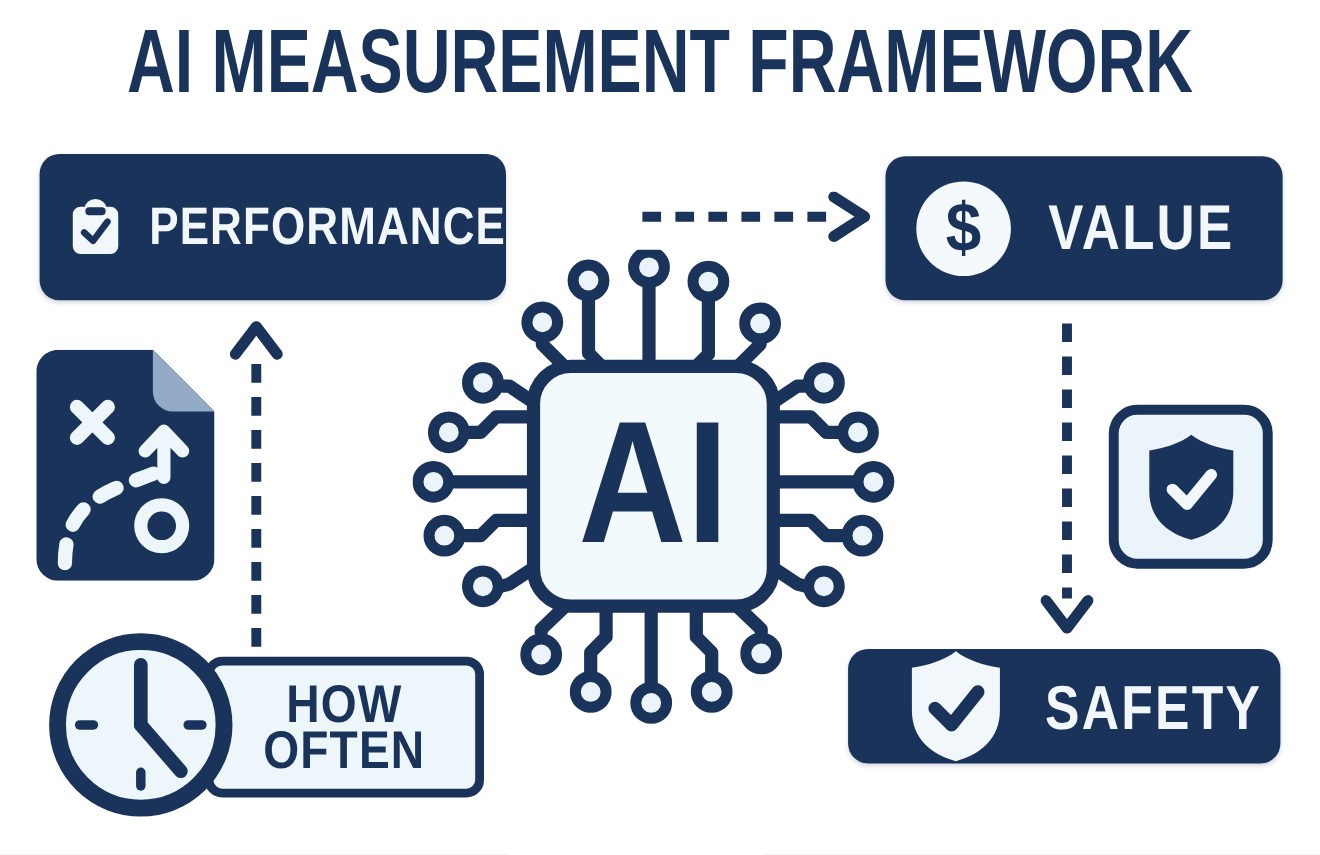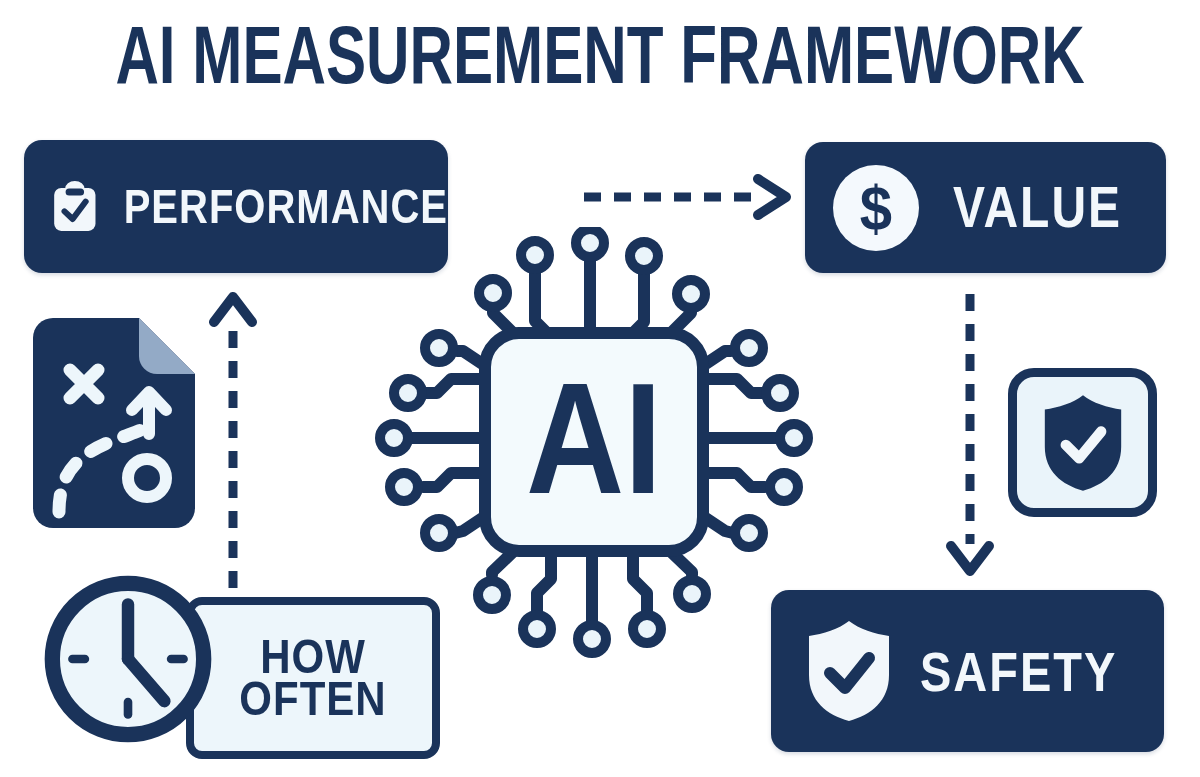--- a/index.html
+++ b/index.html
@@ -9,35 +9,35 @@
   
   .title{left:0;top:14px;width:1200px;text-align:center;color:#1a335a;font-weight:bold;
          font-size:64px;letter-spacing:0px;transform:scale(0.94,1.28);transform-origin:50% 30%;
          white-space:nowrap;}
 
   
   .navy-box{background:#1a335a;border-radius:18px;display:flex;align-items:center;
             box-shadow:0 2px 4px rgba(26,51,90,0.18);}
   .navy-box .label{color:#f2f7fb;font-weight:bold;transform:scaleY(1.2);white-space:nowrap;}
 
-  #performance-box{left:24px;top:140px;width:424px;height:133px;padding-left:28px;gap:26px;box-sizing:border-box;}
+  #performance-box{left:36px;top:140px;width:424px;height:133px;padding-left:28px;gap:26px;box-sizing:border-box;}
   #performance-box .label{font-size:40px;letter-spacing:1px;}
 
   #value-box{left:805px;top:142px;width:361px;height:131px;padding-left:28px;gap:34px;box-sizing:border-box;}
   #value-box .label{font-size:48px;letter-spacing:2px;}
 
-  #safety-box{left:771px;top:590px;width:393px;height:162px;padding-left:32px;gap:25px;box-sizing:border-box;}
+  #safety-box{left:771px;top:590px;width:393px;height:104px;padding-left:52px;gap:35px;box-sizing:border-box;}
   #safety-box .label{font-size:47px;letter-spacing:2px;}
 
   
   .coin{width:86px;height:86px;border-radius:50%;background:#f4f9fd;display:flex;align-items:center;justify-content:center;}
   .coin span{color:#1a335a;font-size:58px;font-weight:bold;transform:scaleY(1.08);}
 
   
-  #how-often-box{left:186px;top:597px;width:254px;height:162px;background:#edf6fb;border:8px solid #1a335a;
+  #how-often-box{left:186px;top:597px;width:254px;height:128px;background:#edf6fb;border:8px solid #1a335a;
                  border-radius:16px;box-sizing:border-box;display:flex;flex-direction:column;
                  align-items:center;justify-content:center;line-height:1.0;}
   #how-often-box .line{color:#1a335a;font-weight:bold;font-size:42px;letter-spacing:1px;transform:scaleY(1.15);}
 
   #shield-badge-box{left:1008px;top:368px;width:149px;height:149px;background:#eaf4fa;border:9px solid #1a335a;
                     border-radius:26px;box-sizing:border-box;display:flex;align-items:center;justify-content:center;}
 
   svg{display:block;}
 </style>
 </head>

